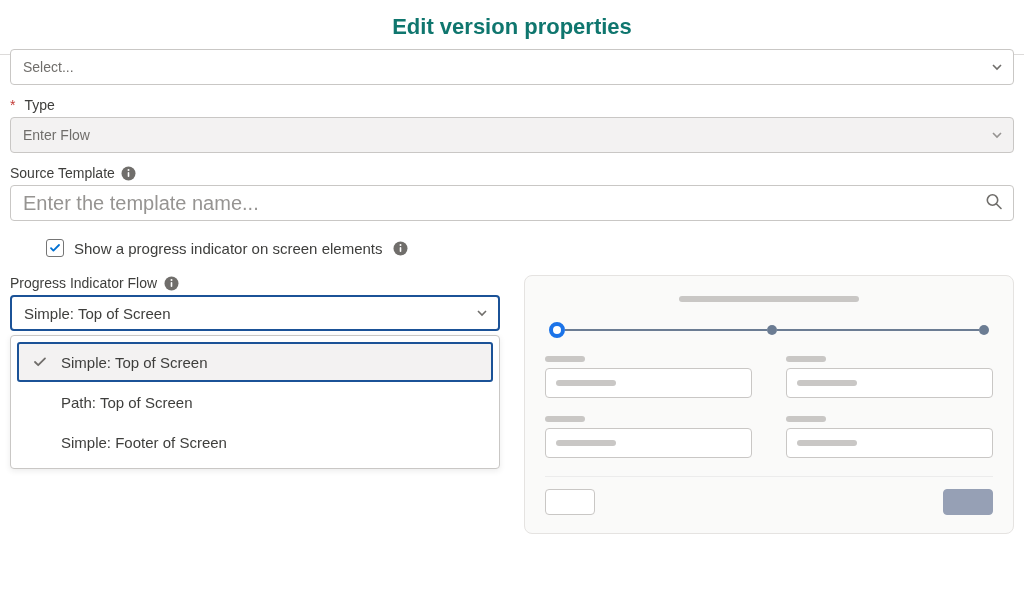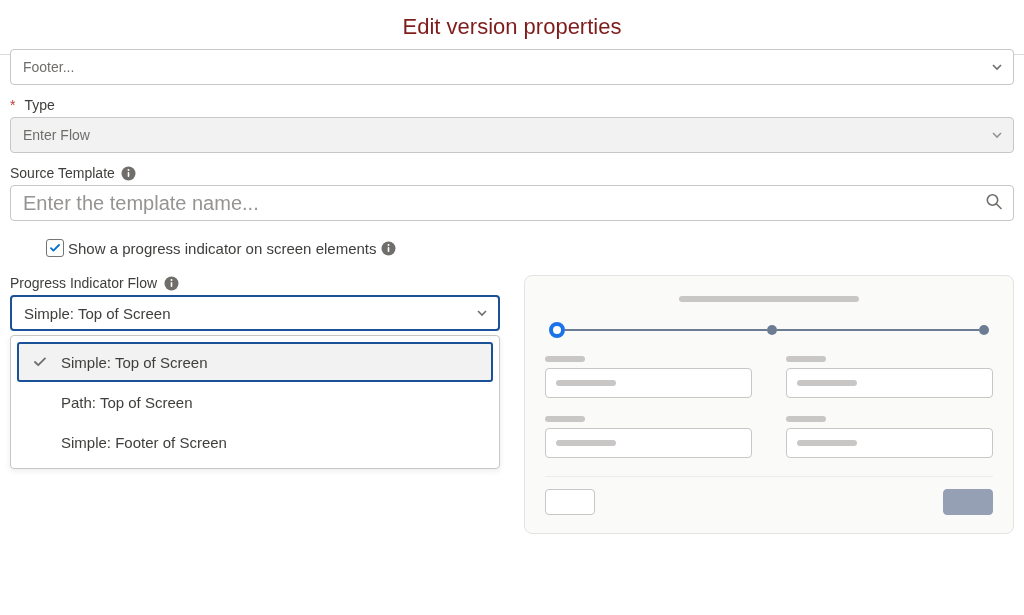--- a/index.html
+++ b/index.html
@@ -12,22 +12,22 @@
     background: #fff;
     overflow: hidden;
   }
   .modal-header {
     text-align: center;
     padding: 14px 0 14px 0;
     border-bottom: 1px solid #dddbda;
   }
   .modal-header h1 {
     font-size: 22px;
-    font-weight: 400;
-    color: #7f1d1d;
+    font-weight: 700;
+    color: #0f766e;
   }
   .body {
     padding: 0 10px 10px 10px;
   }
   .field-row {
     margin-top: 12px;
   }
   .field-row.cut-off {
     margin-top: -6px;
   }
@@ -93,21 +93,21 @@
   }
   .search-box input::placeholder { color: #969492; }
   .search-box .search-icon {
     position: absolute;
     right: 10px; top: 50%;
     transform: translateY(-50%);
   }
   .checkbox-row {
     display: flex;
     align-items: center;
-    gap: 4px;
+    gap: 10px;
     margin-top: 18px;
     padding-left: 36px;
   }
   .checkbox {
     width: 18px; height: 18px;
     border: 1px solid #757575;
     border-radius: 3px;
     display: inline-flex;
     align-items: center;
     justify-content: center;
@@ -252,21 +252,21 @@
 <body>
 
 <div class="modal-header">
   <h1>Edit version properties</h1>
 </div>
 
 <div class="body">
 
   <div class="field-row cut-off">
     <div class="select-box">
-      <span style="color:#706e6b;">Footer...</span>
+      <span style="color:#706e6b;">Select...</span>
       <span class="caret">
         <svg width="12" height="12" viewBox="0 0 12 12">
             <path d="M2 4l4 4 4-4" fill="none" stroke="#706e6b" stroke-width="1.6"></path>
           </svg>
       </span>
     </div>
   </div>
 
   <div class="field-row">
     <div class="label">

